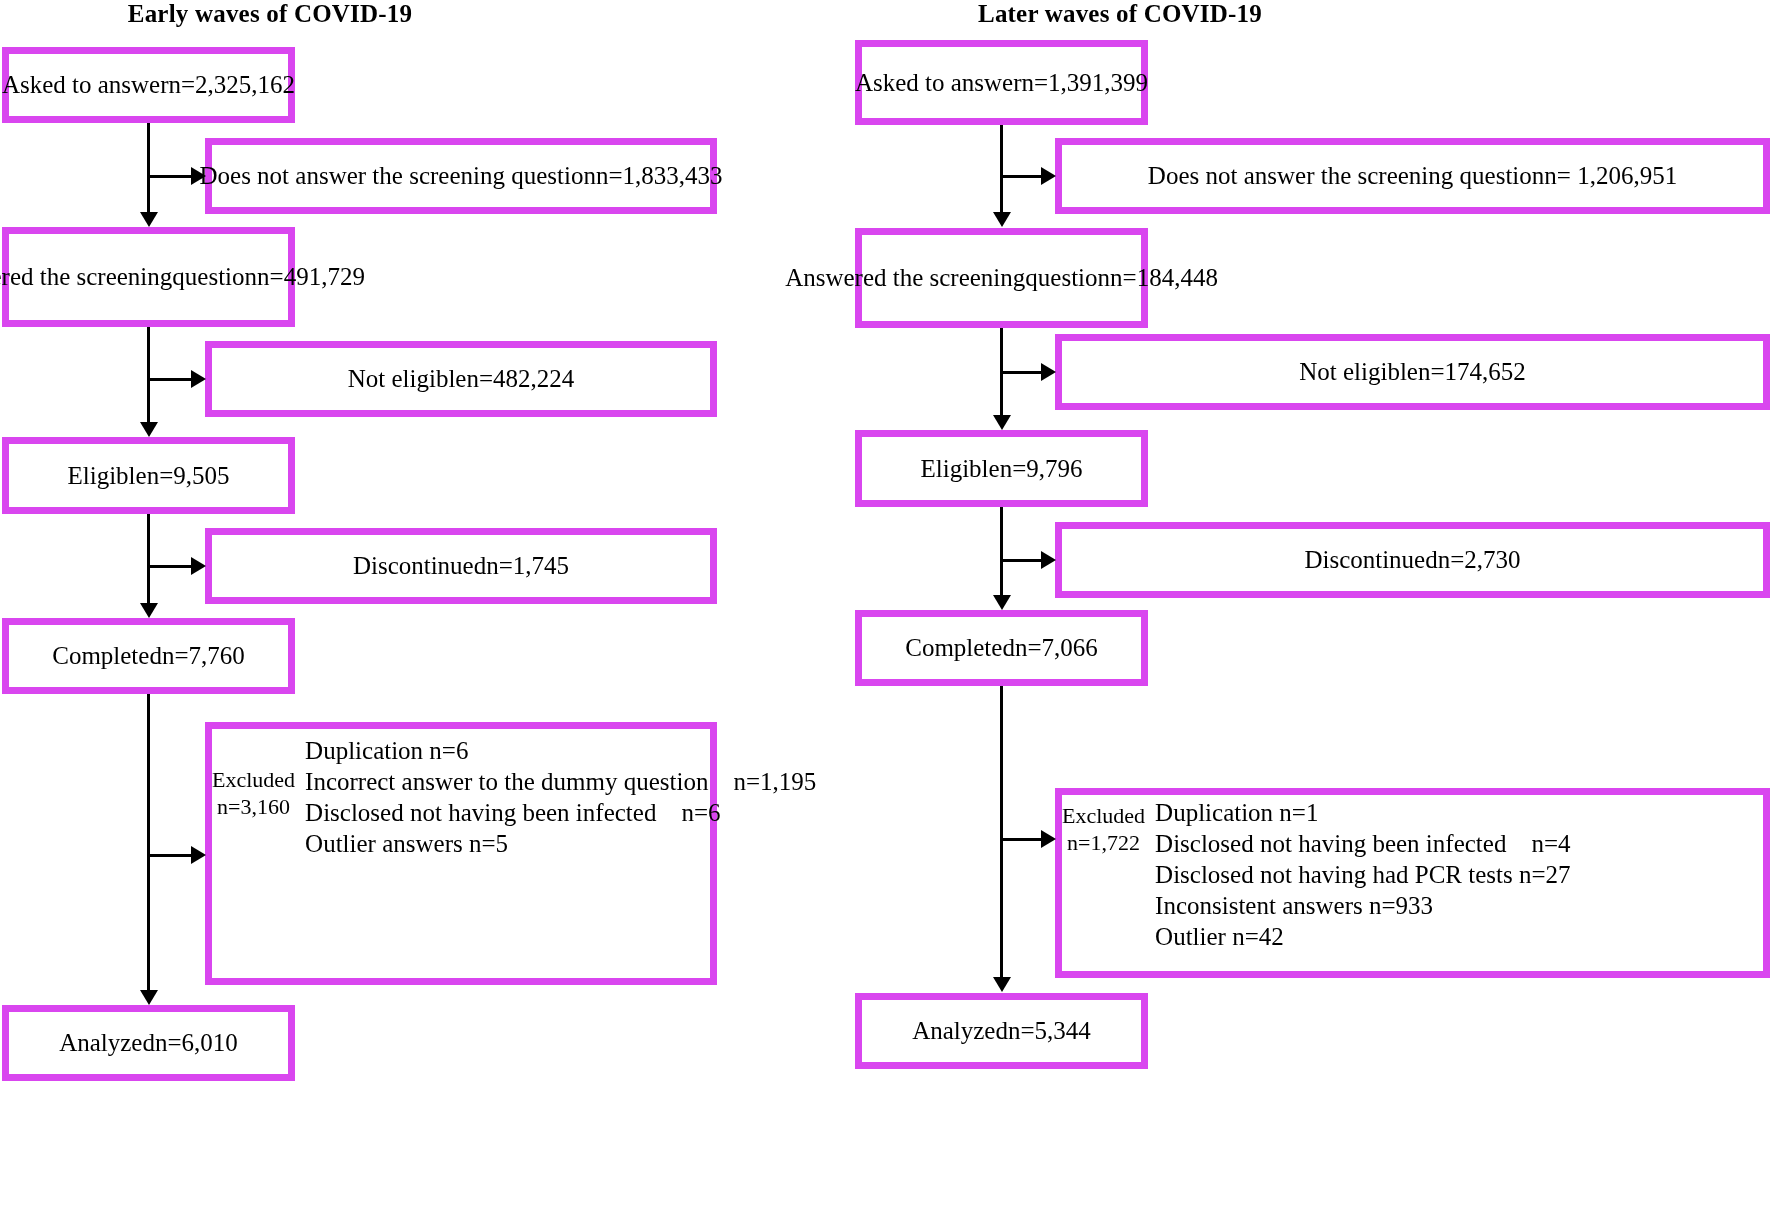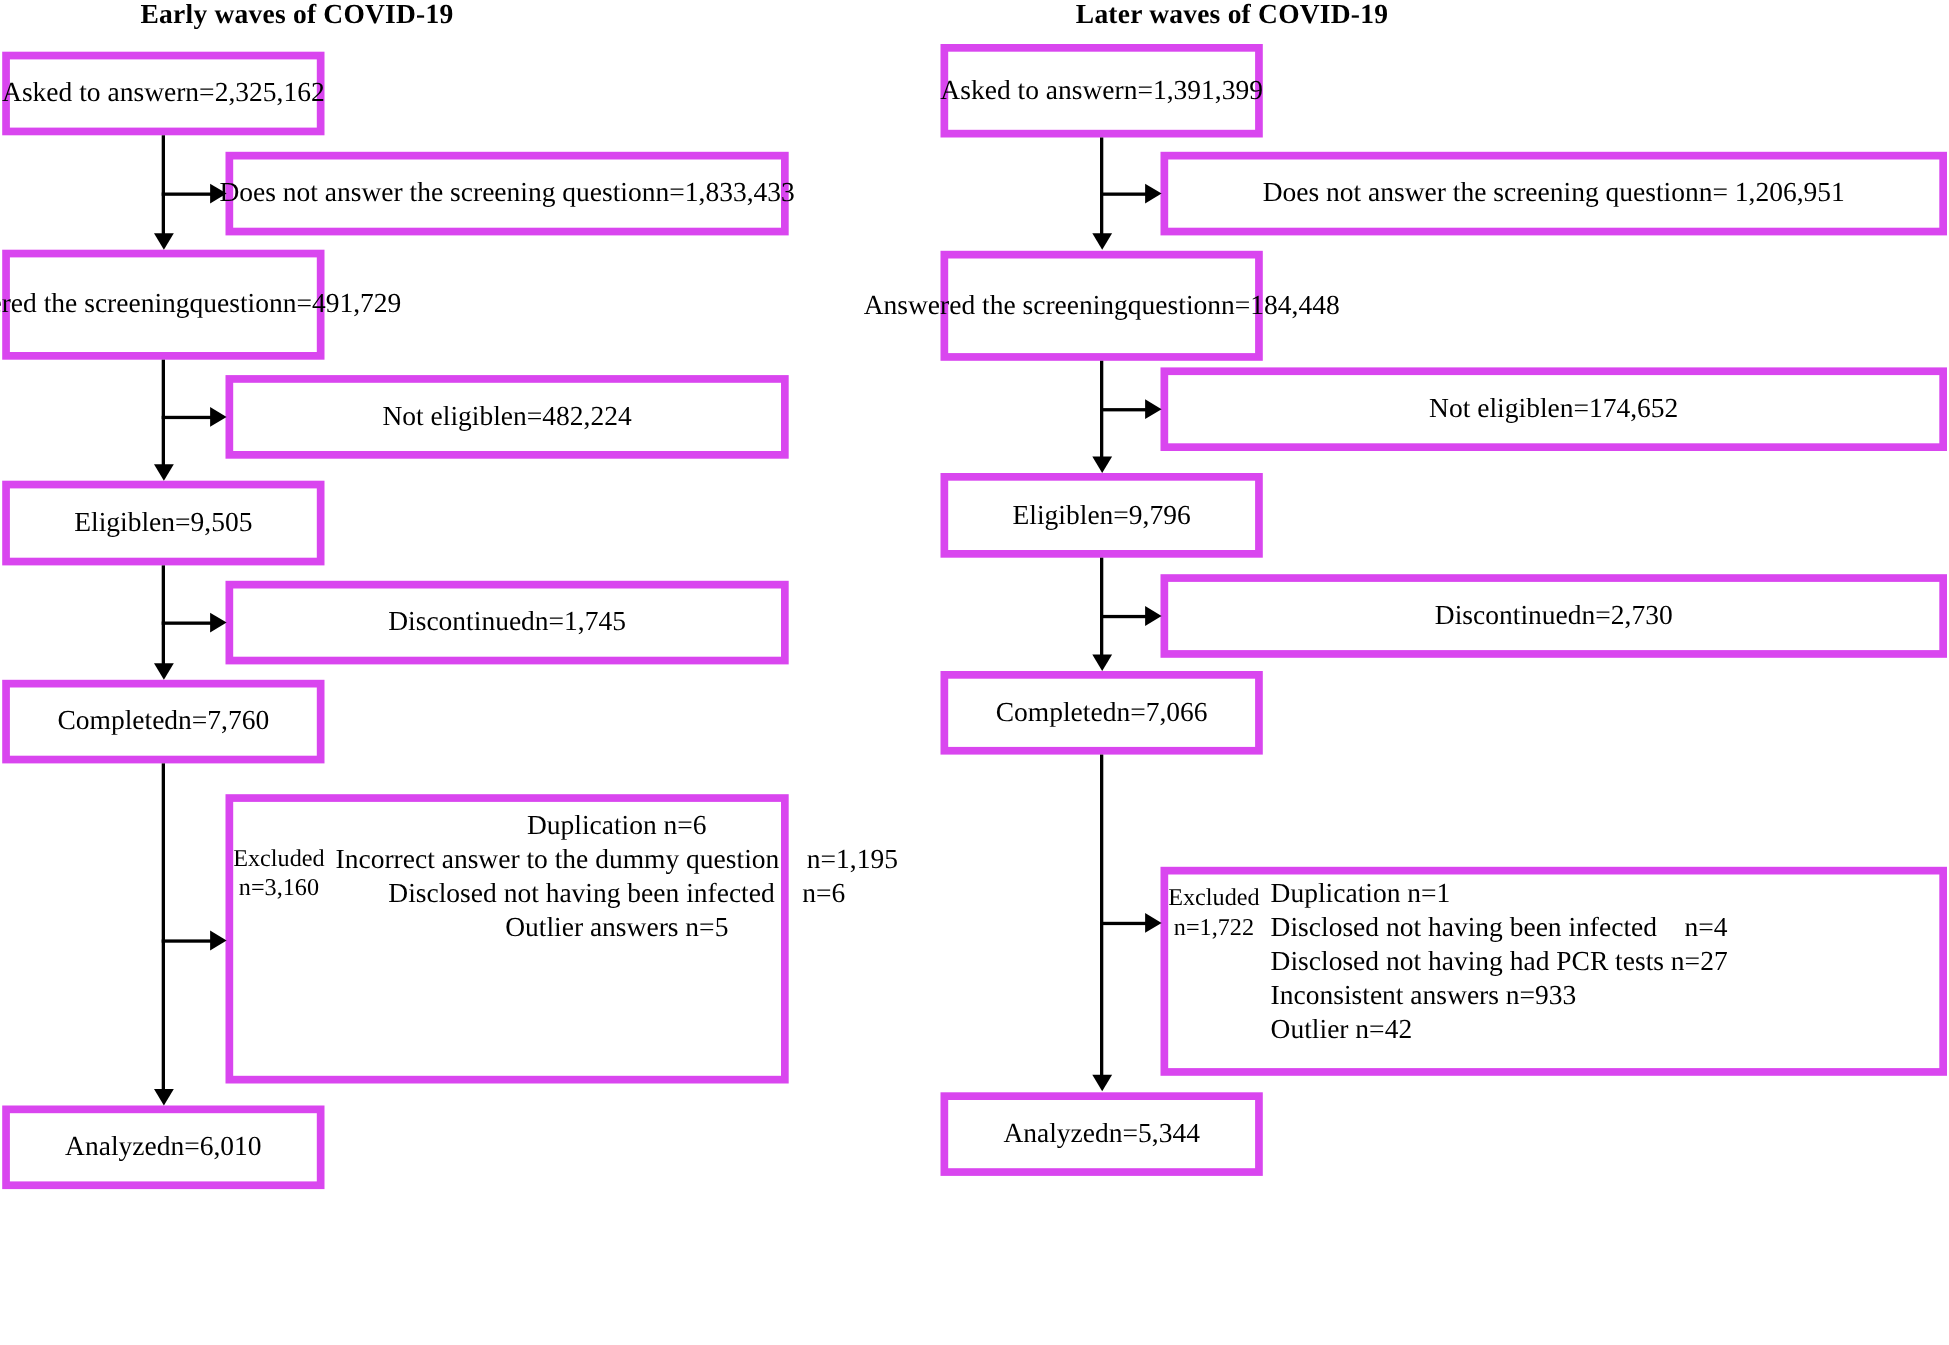--- a/index.html
+++ b/index.html
@@ -137,21 +137,21 @@
   <div class="box" style="left:205px; top:528px; width:512px; height:76px;">
     <div class="line">Discontinued</div>
     <div class="line">n=1,745</div>
   </div>
 
   <div class="box excluded" style="left:205px; top:722px; width:512px; height:263px;">
     <div class="exc-head" style="padding-top:38px;">
       <div class="line">Excluded</div>
       <div class="line">n=3,160</div>
     </div>
-    <div class="exc-list" style="padding-top:6px;text-align:center;">
+    <div class="exc-list" style="padding-top:6px;">
       <div class="item">Duplication n=6</div>
       <div class="item">Incorrect answer to the dummy question    n=1,195</div>
       <div class="item">Disclosed not having been infected    n=6</div>
       <div class="item">Outlier answers n=5</div>
     </div>
   </div>
 
   <div class="vline" style="left:147px; top:123px; height:90px;"></div>
   <div class="arrow-down" style="left:140px; top:212px;"></div>
 

